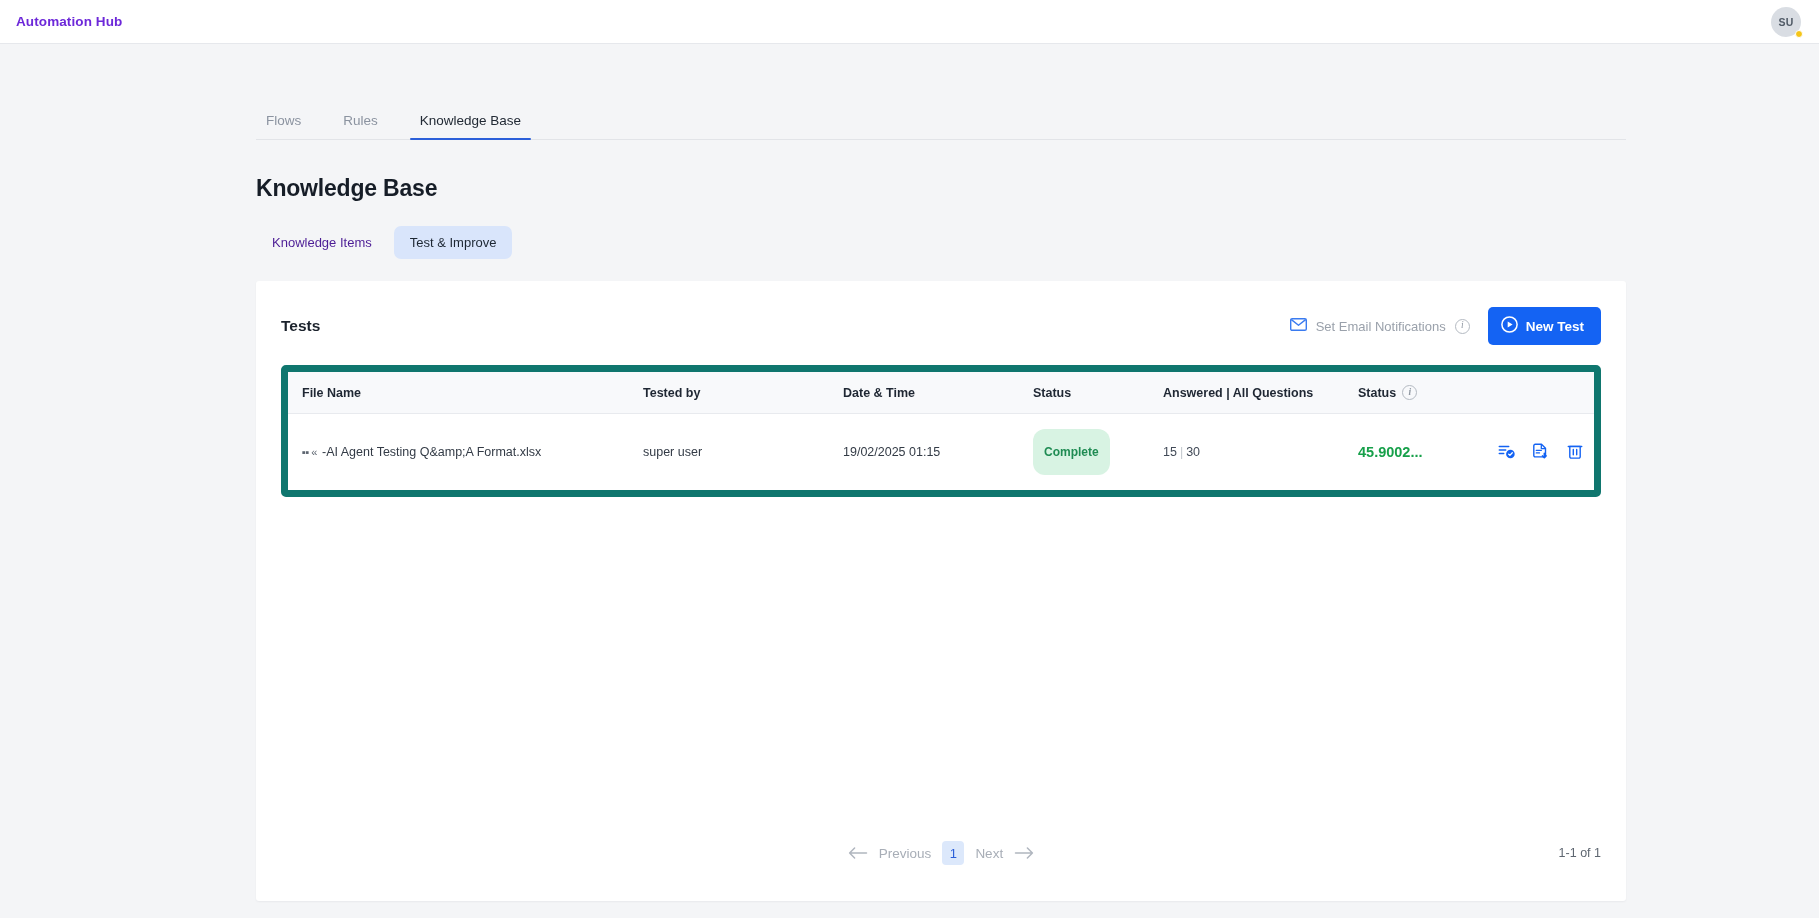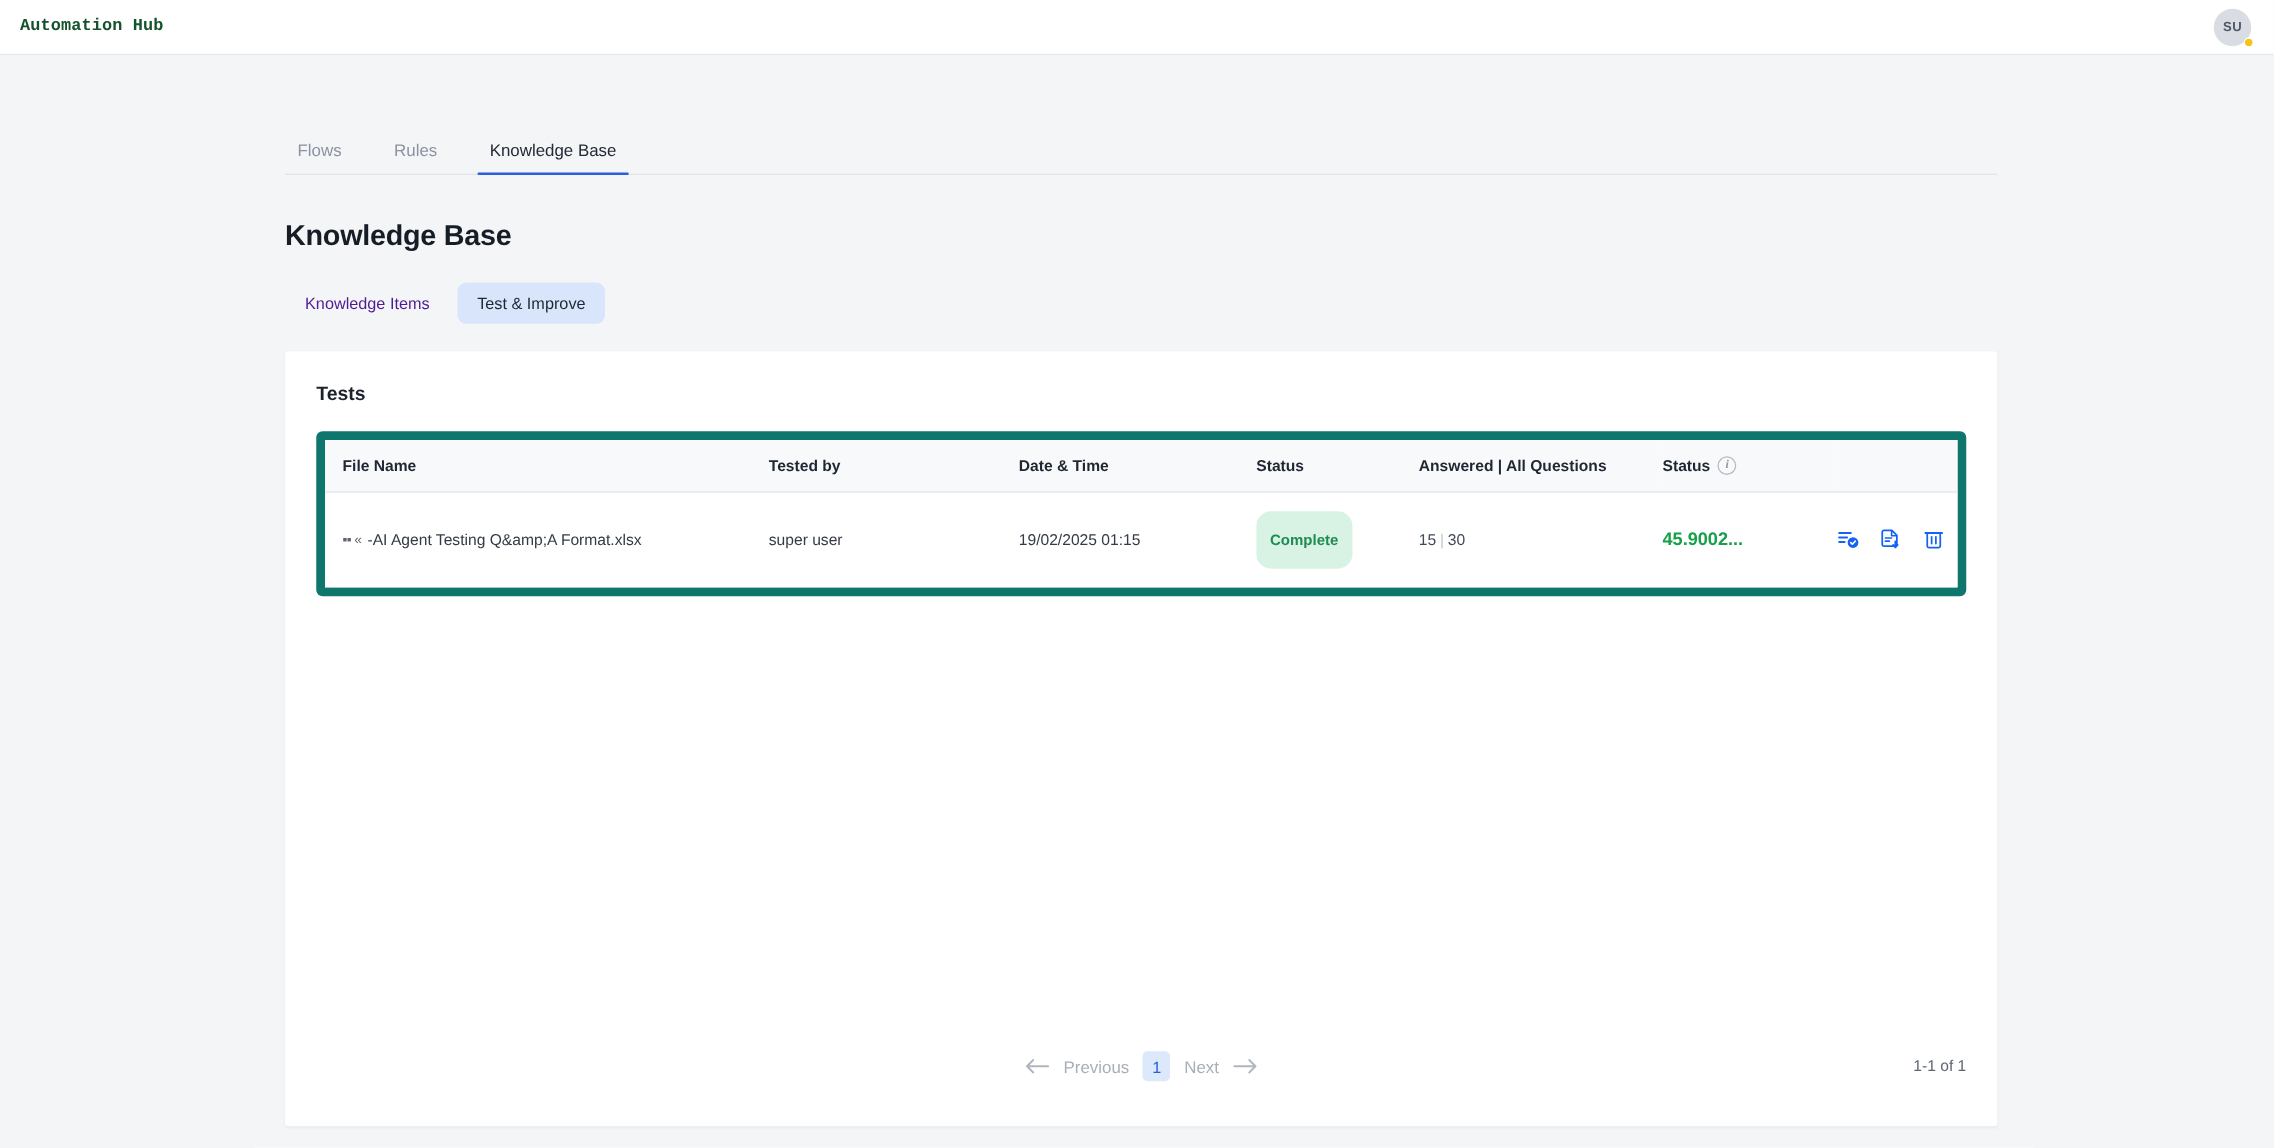--- a/index.html
+++ b/index.html
@@ -18,41 +18,41 @@
     border-bottom: 1px solid #e6e8ec;
     display: flex;
     align-items: center;
     justify-content: space-between;
     padding: 0 18px 0 16px;
     position: relative;
   }
   .brand {
     font-size: 13.5px;
     font-weight: 700;
-    color: #14532d;
+    color: #6d28d9;
     letter-spacing: 0.1px;
-    font-family: Liberation Mono, monospace;
   }
   .avatar-wrap { position: relative; width: 30px; height: 30px; }
   .avatar {
     width: 30px; height: 30px; border-radius: 50%;
     background: #d9dde3; color: #505a66;
     font-size: 10.5px; font-weight: 700;
     display: flex; align-items: center; justify-content: center;
     letter-spacing: 0.3px;
   }
   .avatar-dot {
     position: absolute; right: -2px; bottom: -1px;
     width: 8px; height: 8px; border-radius: 50%;
     background: #f5c518; border: 1.5px solid #ffffff;
   }
 
   
   .page {
     padding: 0 0 0 0;
+    margin-left: 28px;
   }
   .content {
     width: 1370px;
     margin: 0 0 0 228px;
   }
 
   
   .navtabs {
     display: flex;
     align-items: flex-end;
@@ -308,20 +308,44 @@
     <div class="pilltabs">
       <div class="pilltab">Knowledge Items</div>
       <div class="pilltab active">Test &amp; Improve</div>
     </div>
 
     <div class="card">
 
       <div class="card-header">
         <div class="card-title">Tests</div>
 
+        <div class="card-actions">
+
+          <div class="email-notify">
+            <span>
+              <svg width="17" height="13" viewBox="0 0 17 13" fill="none">
+                <rect x="0.7" y="0.7" width="15.6" height="11.6" rx="1.4" stroke="#3a7bf0" stroke-width="1.4"></rect>
+                <path d="M1.4 1.6 L8.5 7.2 L15.6 1.6" stroke="#3a7bf0" stroke-width="1.4" fill="none" stroke-linejoin="round"></path>
+              </svg>
+            </span>
+            <span class="label">Set Email Notifications</span>
+            <span class="icon-info">i</span>
+          </div>
+
+          <button class="btn-newtest">
+            <span>
+              <svg width="17" height="17" viewBox="0 0 17 17" fill="none">
+                <circle cx="8.5" cy="8.5" r="7.6" stroke="#ffffff" stroke-width="1.5"></circle>
+                <path d="M6.7 5.4 L11.6 8.5 L6.7 11.6 Z" fill="#ffffff"></path>
+              </svg>
+            </span>
+            <span>New Test</span>
+          </button>
+
+        </div>
       </div>
 
       <div class="table-wrap">
         <table>
           <thead>
             <tr>
               <th class="c1">File Name</th>
               <th class="c2">Tested by</th>
               <th class="c3">Date &amp; Time</th>
               <th class="c4">Status</th>

